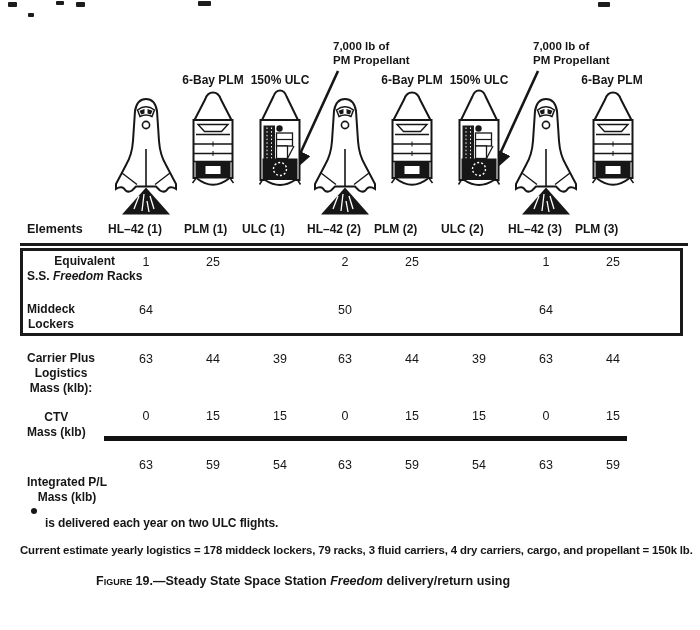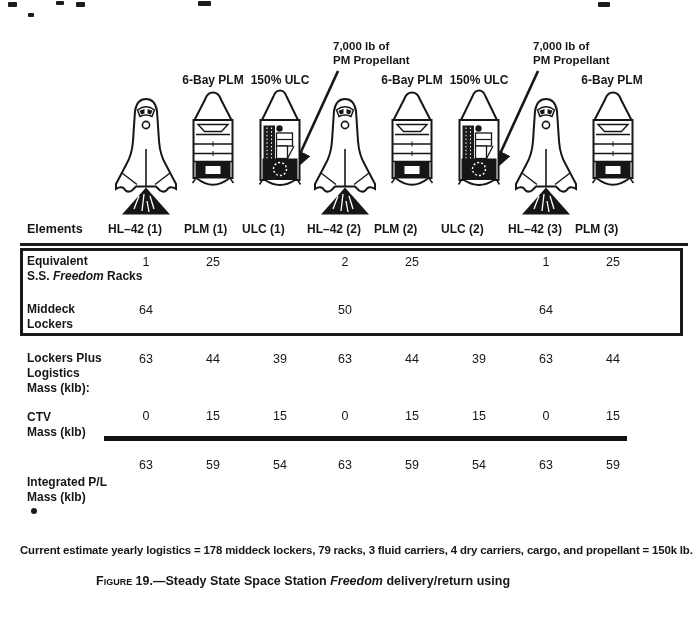--- a/index.html
+++ b/index.html
@@ -14,21 +14,21 @@
     font-size:12.5px; white-space:nowrap; letter-spacing:-0.1px;
   }
   .ann { position:absolute; top:39px; font-weight:bold; font-size:11.5px; line-height:14px; }
   .veh-label { position:absolute; top:73px; width:90px; text-align:center; font-weight:bold; font-size:12px; white-space:nowrap; }
   .veh { position:absolute; }
   .col-head { position:absolute; top:222px; width:76px; text-align:left; font-weight:bold; font-size:12px; white-space:nowrap; }
   .elements-label { position:absolute; left:27px; top:222px; font-weight:bold; font-size:12.5px;text-align:right; }
   .rule1 { position:absolute; left:20px; top:243px; width:668px; height:3px; background:#1a1a1a; }
   .big-box { position:absolute; left:20px; top:248px; width:657px; height:82px; border:3px solid #1a1a1a; }
   .rule2 { position:absolute; left:104px; top:436px; width:523px; height:5px; background:#121212; }
-  .row-label { position:absolute; left:27px; font-weight:bold; font-size:12px; line-height:15px; }
+  .row-label { position:absolute; left:27px; font-weight:bold; font-size:12px; line-height:15px;text-align:center; }
   .cell { position:absolute; width:44px; text-align:center; font-size:12.5px; }
   .c0{left:124px}.c1{left:191px}.c2{left:258px}.c3{left:323px}
   .c4{left:390px}.c5{left:457px}.c6{left:524px}.c7{left:591px}
   .h0{left:108px}.h1{left:184px}.h2{left:242px}.h3{left:307px}
   .h4{left:374px}.h5{left:441px}.h6{left:508px}.h7{left:575px}
   .bullet-dot { position:absolute; left:31px; top:508px; width:6px; height:6px; border-radius:50%; background:#161616; }
   .note { position:absolute; left:45px; font-size:12px; font-weight:bold; letter-spacing:-0.1px; white-space:nowrap; }
   .estimate { position:absolute; left:20px; top:544px; width:676px; font-size:11.4px; font-weight:bold; letter-spacing:-0.15px; white-space:nowrap; }
   .cap1 { position:absolute; left:96px; top:574px; width:400px; text-align:center; font-weight:bold; font-size:12.5px; white-space:nowrap; }
   .cap2 { position:absolute; left:123px; top:592px; width:200px; text-align:center; font-weight:bold; font-size:12.5px; white-space:nowrap; }
@@ -179,21 +179,21 @@
     <span class="cell c2" style="top:303px"></span>
     <span class="cell c3" style="top:303px">50</span>
     <span class="cell c4" style="top:303px"></span>
     <span class="cell c5" style="top:303px"></span>
     <span class="cell c6" style="top:303px">64</span>
     <span class="cell c7" style="top:303px"></span>
   </div>
 
   <div>
     <div class="row-label" style="top:351px">
-      <div>Lockers Plus</div>
+      <div>Carrier Plus</div>
       <div>Logistics</div>
       <div>Mass (klb):</div>
     </div>
     <span class="cell c0" style="top:352px">63</span>
     <span class="cell c1" style="top:352px">44</span>
     <span class="cell c2" style="top:352px">39</span>
     <span class="cell c3" style="top:352px">63</span>
     <span class="cell c4" style="top:352px">44</span>
     <span class="cell c5" style="top:352px">39</span>
     <span class="cell c6" style="top:352px">63</span>
@@ -226,20 +226,21 @@
     <span class="cell c1" style="top:458px">59</span>
     <span class="cell c2" style="top:458px">54</span>
     <span class="cell c3" style="top:458px">63</span>
     <span class="cell c4" style="top:458px">59</span>
     <span class="cell c5" style="top:458px">54</span>
     <span class="cell c6" style="top:458px">63</span>
     <span class="cell c7" style="top:458px">59</span>
   </div>
 
   <div class="bullet-dot"></div>
+  <div class="note" style="top:516px">is delivered each year on two ULC flights.</div>
 
   <div class="estimate">Current estimate yearly logistics = 178 middeck lockers, 79 racks, 3 fluid carriers, 4 dry carriers, cargo, and propellant = 150k lb.</div>
 
   <div class="cap1">
     <span class="sc">Figure</span><span> 19.—Steady State Space Station </span><span class="it">Freedom</span><span> delivery/return using</span>
   </div>
 
 </div>
 
 </body></html>

